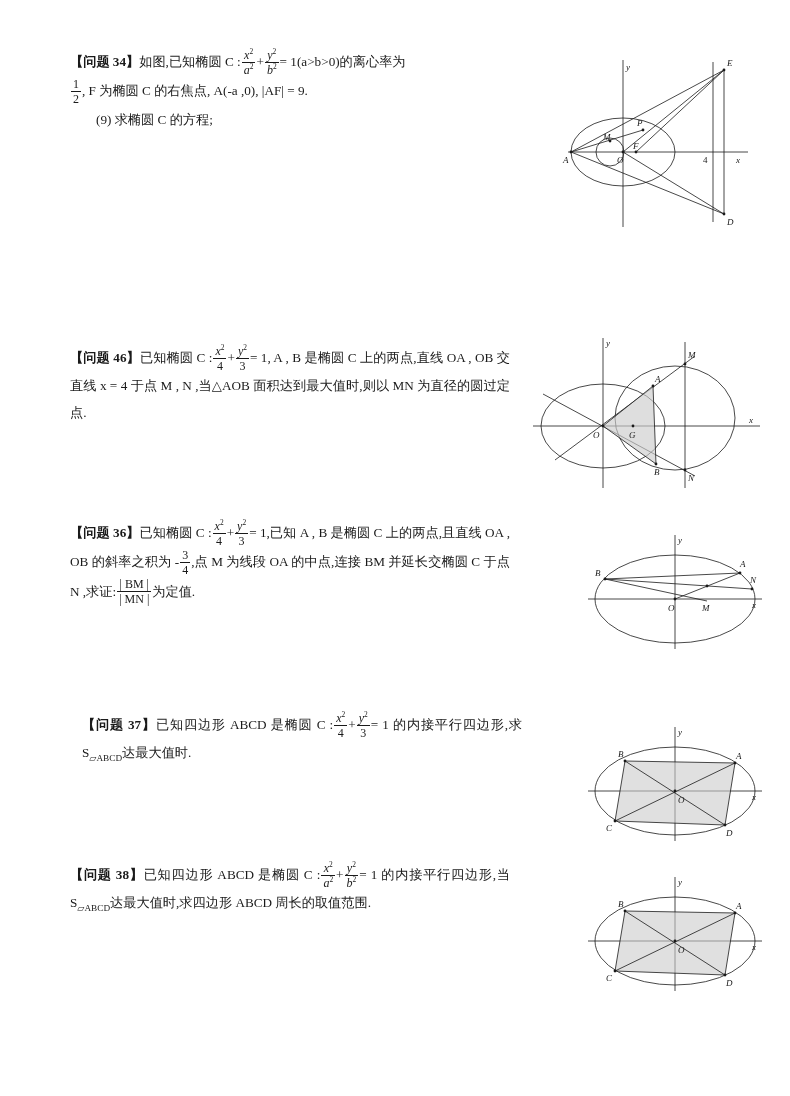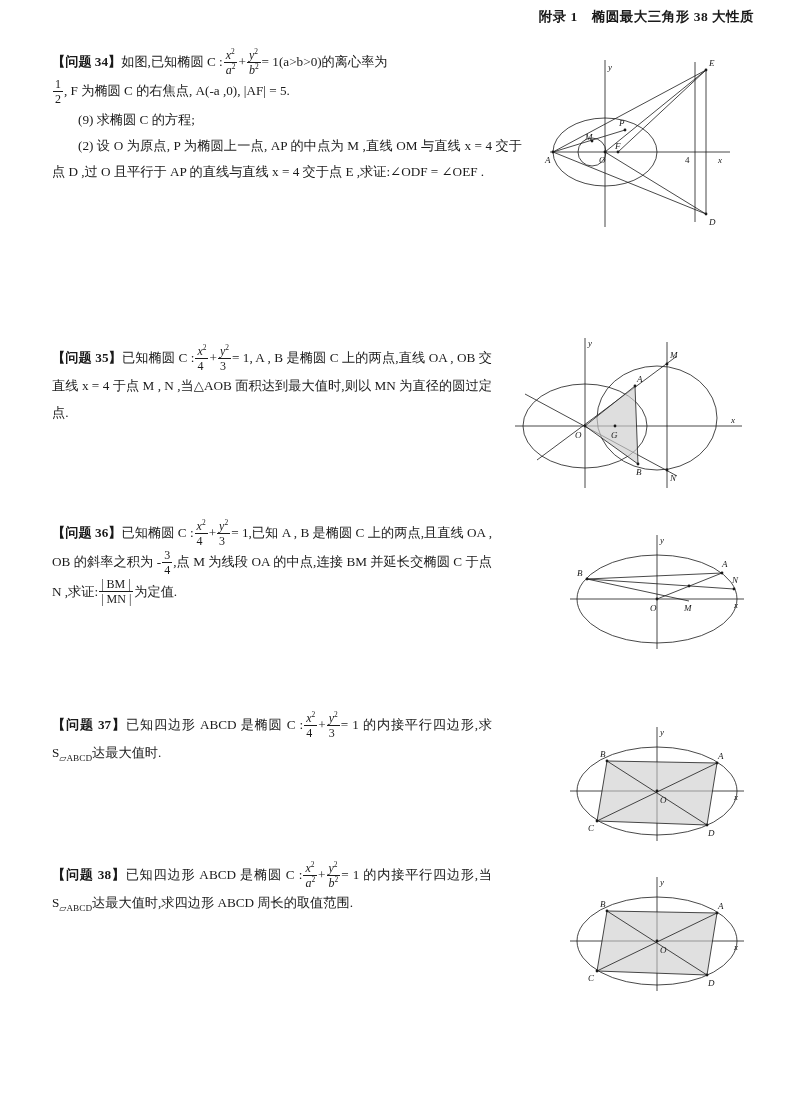--- a/index.html
+++ b/index.html
@@ -27,21 +27,21 @@
     top: 8px;
     right: 36px;
     font-size: 13.5px;
     font-weight: bold;
     letter-spacing: 0.5px;
     white-space: nowrap;
   }
   .content {
     position: absolute;
     top: 48px;
-    left: 52px;
+    left: 70px;
     width: 700px;
   }
   .problem {
     position: relative;
     margin-bottom: 0;
   }
   .ptext {
     font-size: 13.2px;
     line-height: 2.0;
     text-align: justify;
@@ -52,21 +52,21 @@
   }
   .indent {
     text-indent: 26px;
   }
   .fig {
     position: absolute;
   }
   .frac {
     display: inline-block;
     vertical-align: middle;
-    text-align: left;
+    text-align: center;
     font-size: 10.5px;
     line-height: 1.18;
     margin: 0 1px;
     position: relative;
     top: -0.5px;
   }
   .frac .num {
     display: block;
     padding: 0 2px;
     border-bottom: 1px solid #1a1a1a;
@@ -94,31 +94,30 @@
   }
   svg .lbl-up {
     font-style: normal;
   }
 </style>
 </head>
 <body>
 
 <div class="page">
 
-  <div class="header">附录 1　椭圆最大三角形 38 大性质</div>
 
   <div class="content">
 
     <div class="problem" style="height:250px;">
       <div class="ptext" style="width:470px;">
         <span class="indent" style="display:inline"></span>
         <span class="ptag">【问题 34】</span><span>如图,已知椭圆 C :</span><span class="frac big"><span class="num"><i>x</i><sup>2</sup></span><span class="den"><i>a</i><sup>2</sup></span></span>+<span class="frac big"><span class="num"><i>y</i><sup>2</sup></span><span class="den"><i>b</i><sup>2</sup></span></span><span>= 1(a&gt;b&gt;0)的离心率为</span><br>
-        <span class="frac big"><span class="num">1</span><span class="den">2</span></span><span>, F 为椭圆 C 的右焦点, A(-a ,0), |AF| = 5.</span><br>
+        <span class="frac big"><span class="num">1</span><span class="den">2</span></span><span>, F 为椭圆 C 的右焦点, A(-a ,0), |AF| = 9.</span><br>
         <span style="display:inline-block;width:26px;"></span><span>(9) 求椭圆 C 的方程;</span><br>
-        <span style="display:inline-block;width:26px;"></span><span>(2) 设 O 为原点, P 为椭圆上一点, AP 的中点为 M ,直线 OM 与直线 x = 4 交于点 D ,过 O 且平行于 AP 的直线与直线 x = 4 交于点 E ,求证:∠ODF = ∠OEF .</span>
+        <span style="display:inline-block;width:26px;"></span>
       </div>
 
       <div class="fig" style="left:478px; top:4px;">
         <svg width="210" height="210" viewBox="0 0 210 210">
           <g stroke="#1a1a1a" fill="none" stroke-width="0.8">
 
             <line x1="20" y1="100" x2="200" y2="100"></line>
             <line x1="75" y1="8" x2="75" y2="175"></line>
 
             <ellipse cx="75" cy="100" rx="52" ry="34"></ellipse>
@@ -159,21 +158,21 @@
           <text x="69" y="111">O</text>
           <text x="155" y="111" class="lbl-up">4</text>
           <text x="188" y="111">x</text>
           <text x="179" y="173">D</text>
         </svg>
       </div>
     </div>
 
     <div class="problem" style="height:175px; margin-top:46px;">
       <div class="ptext" style="width:440px;">
-        <span class="ptag">【问题 35】</span><span>已知椭圆 C :</span><span class="frac big"><span class="num"><i>x</i><sup>2</sup></span><span class="den">4</span></span>+<span class="frac big"><span class="num"><i>y</i><sup>2</sup></span><span class="den">3</span></span><span>= 1, A , B 是椭圆 C 上的两点,直线 OA , OB 交直线 x = 4 于点 M , N ,当△AOB 面积达到最大值时,则以 MN 为直径的圆过定点.</span>
+        <span class="ptag">【问题 46】</span><span>已知椭圆 C :</span><span class="frac big"><span class="num"><i>x</i><sup>2</sup></span><span class="den">4</span></span>+<span class="frac big"><span class="num"><i>y</i><sup>2</sup></span><span class="den">3</span></span><span>= 1, A , B 是椭圆 C 上的两点,直线 OA , OB 交直线 x = 4 于点 M , N ,当△AOB 面积达到最大值时,则以 MN 为直径的圆过定点.</span>
       </div>
 
       <div class="fig" style="left:455px; top:-16px;">
         <svg width="245" height="175" viewBox="0 0 245 175">
           <g stroke="#1a1a1a" fill="none" stroke-width="0.8">
             <line x1="8" y1="98" x2="235" y2="98"></line>
             <line x1="78" y1="10" x2="78" y2="160"></line>
             <ellipse cx="78" cy="98" rx="62" ry="42"></ellipse>
             <ellipse cx="150" cy="90" rx="60" ry="52"></ellipse>
             <line x1="160" y1="14" x2="160" y2="160"></line>
@@ -236,21 +235,21 @@
           <text x="15" y="53">B</text>
           <text x="170" y="60">N</text>
           <text x="88" y="88">O</text>
           <text x="122" y="88">M</text>
           <text x="172" y="85">x</text>
         </svg>
       </div>
     </div>
 
     <div class="problem" style="height:150px; margin-top:42px;">
-      <div class="ptext" style="width:440px;">
+      <div class="ptext" style="width:440px;margin-left:12px;">
         <span class="ptag">【问题 37】</span><span>已知四边形 ABCD 是椭圆 C :</span><span class="frac big"><span class="num"><i>x</i><sup>2</sup></span><span class="den">4</span></span>+<span class="frac big"><span class="num"><i>y</i><sup>2</sup></span><span class="den">3</span></span><span>= 1 的内接平行四边形,求 S</span><sub style="font-size:0.7em">▱ABCD</sub><span>达最大值时.</span>
       </div>
 
       <div class="fig" style="left:510px; top:4px;">
         <svg width="190" height="130" viewBox="0 0 190 130">
           <g stroke="#1a1a1a" fill="none" stroke-width="0.8">
             <line x1="8" y1="76" x2="182" y2="76"></line>
             <line x1="95" y1="12" x2="95" y2="126"></line>
             <ellipse cx="95" cy="76" rx="80" ry="44"></ellipse>
           </g>

